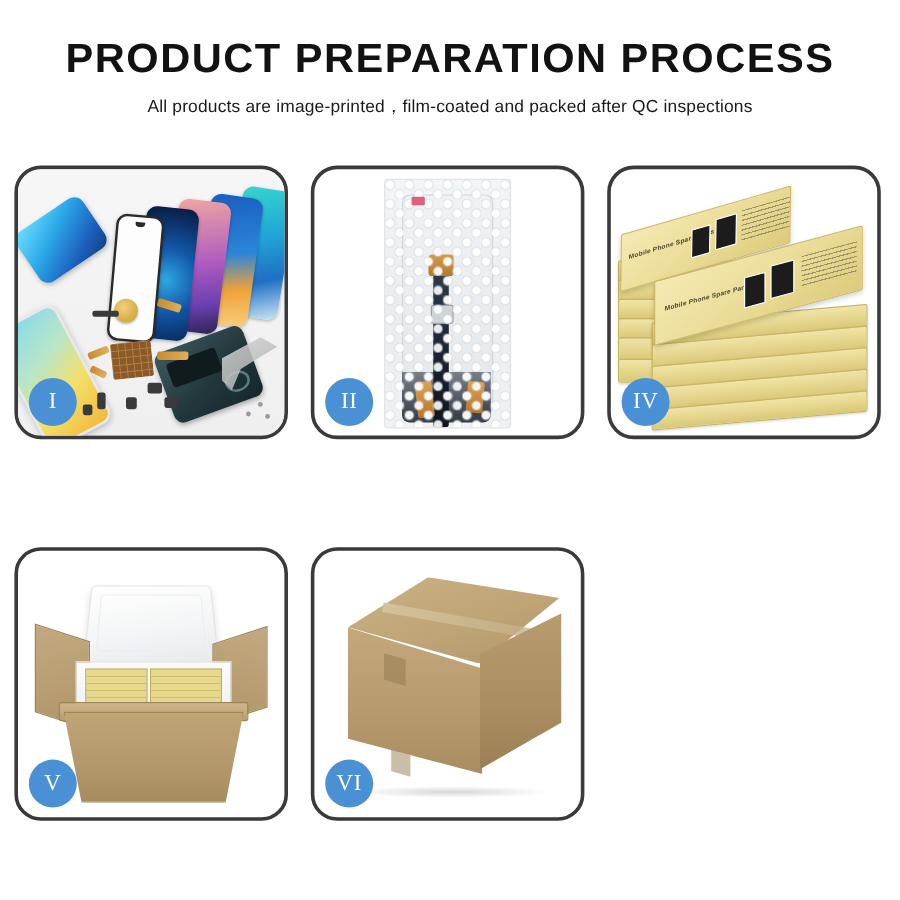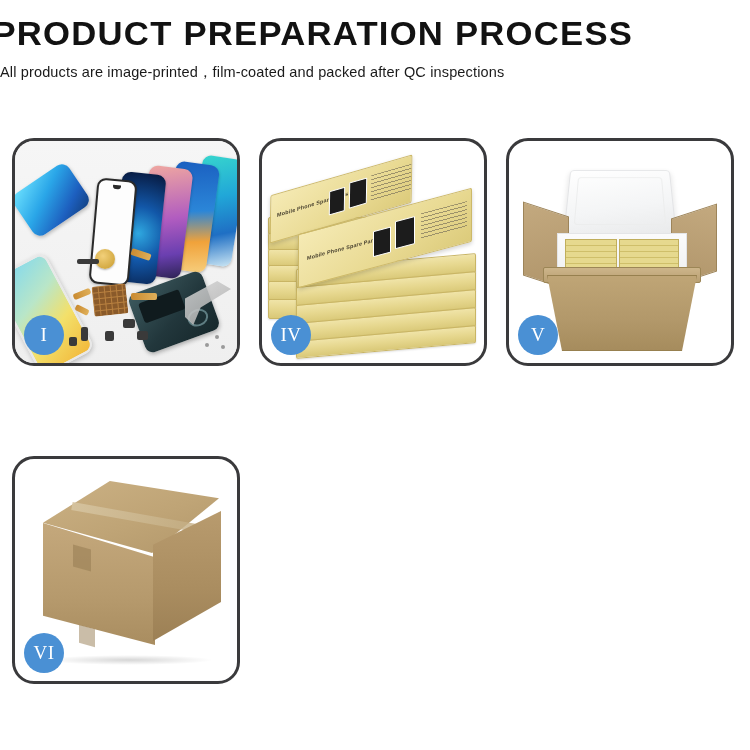--- a/index.html
+++ b/index.html
@@ -11,22 +11,22 @@
     width: 750px;
     height: 750px;
     overflow: hidden;
     font-family: "Liberation Sans", sans-serif;
     position: relative;
   }
 
   
   .header {
     width: 100%;
-    padding-top: 16px;
-    text-align: left;
+    padding-top: 32px;
+    text-align: center;
   }
   .title {
     font-family: "Liberation Sans", sans-serif;
     font-size: 34px;
     font-weight: 700;
     letter-spacing: 1.2px;
     color: #121212;
     line-height: 1.05;
     margin: 0;
     transform: scaleX(1.02);
@@ -444,20 +444,35 @@
       <div class="flex-strip" style="left:60px; top:166px; width:14px; height:6px; transform:rotate(26deg);"></div>
 
       <div class="tweezer"></div>
       <div class="screw" style="right:18px; bottom:24px;"></div>
       <div class="screw" style="right:28px; bottom:16px;"></div>
       <div class="screw" style="right:12px; bottom:14px;"></div>
     </div>
     <div class="badge">I</div>
   </div>
 
+  <div class="panel p2">
+    <div class="panel-media">
+      <div class="bag">
+        <div class="screen-in-bag"></div>
+        <div class="dark-bottom"></div>
+        <div class="flex-tail"></div>
+        <div class="connector-a"></div>
+        <div class="tape-l"></div>
+        <div class="tape-r"></div>
+        <div class="pink-tab"></div>
+        <div class="bubbles"></div>
+      </div>
+    </div>
+    <div class="badge">II</div>
+  </div>
 
 
   <div class="panel p4">
     <div class="panel-media">
       <div class="stack">
 
         <div class="sbox" style="left:0px;  top:52px;  width:104px; height:16px;"></div>
         <div class="sbox" style="left:0px;  top:68px;  width:104px; height:16px;"></div>
         <div class="sbox" style="left:0px;  top:84px;  width:104px; height:16px;"></div>
         <div class="sbox" style="left:0px;  top:100px; width:104px; height:16px;"></div>

